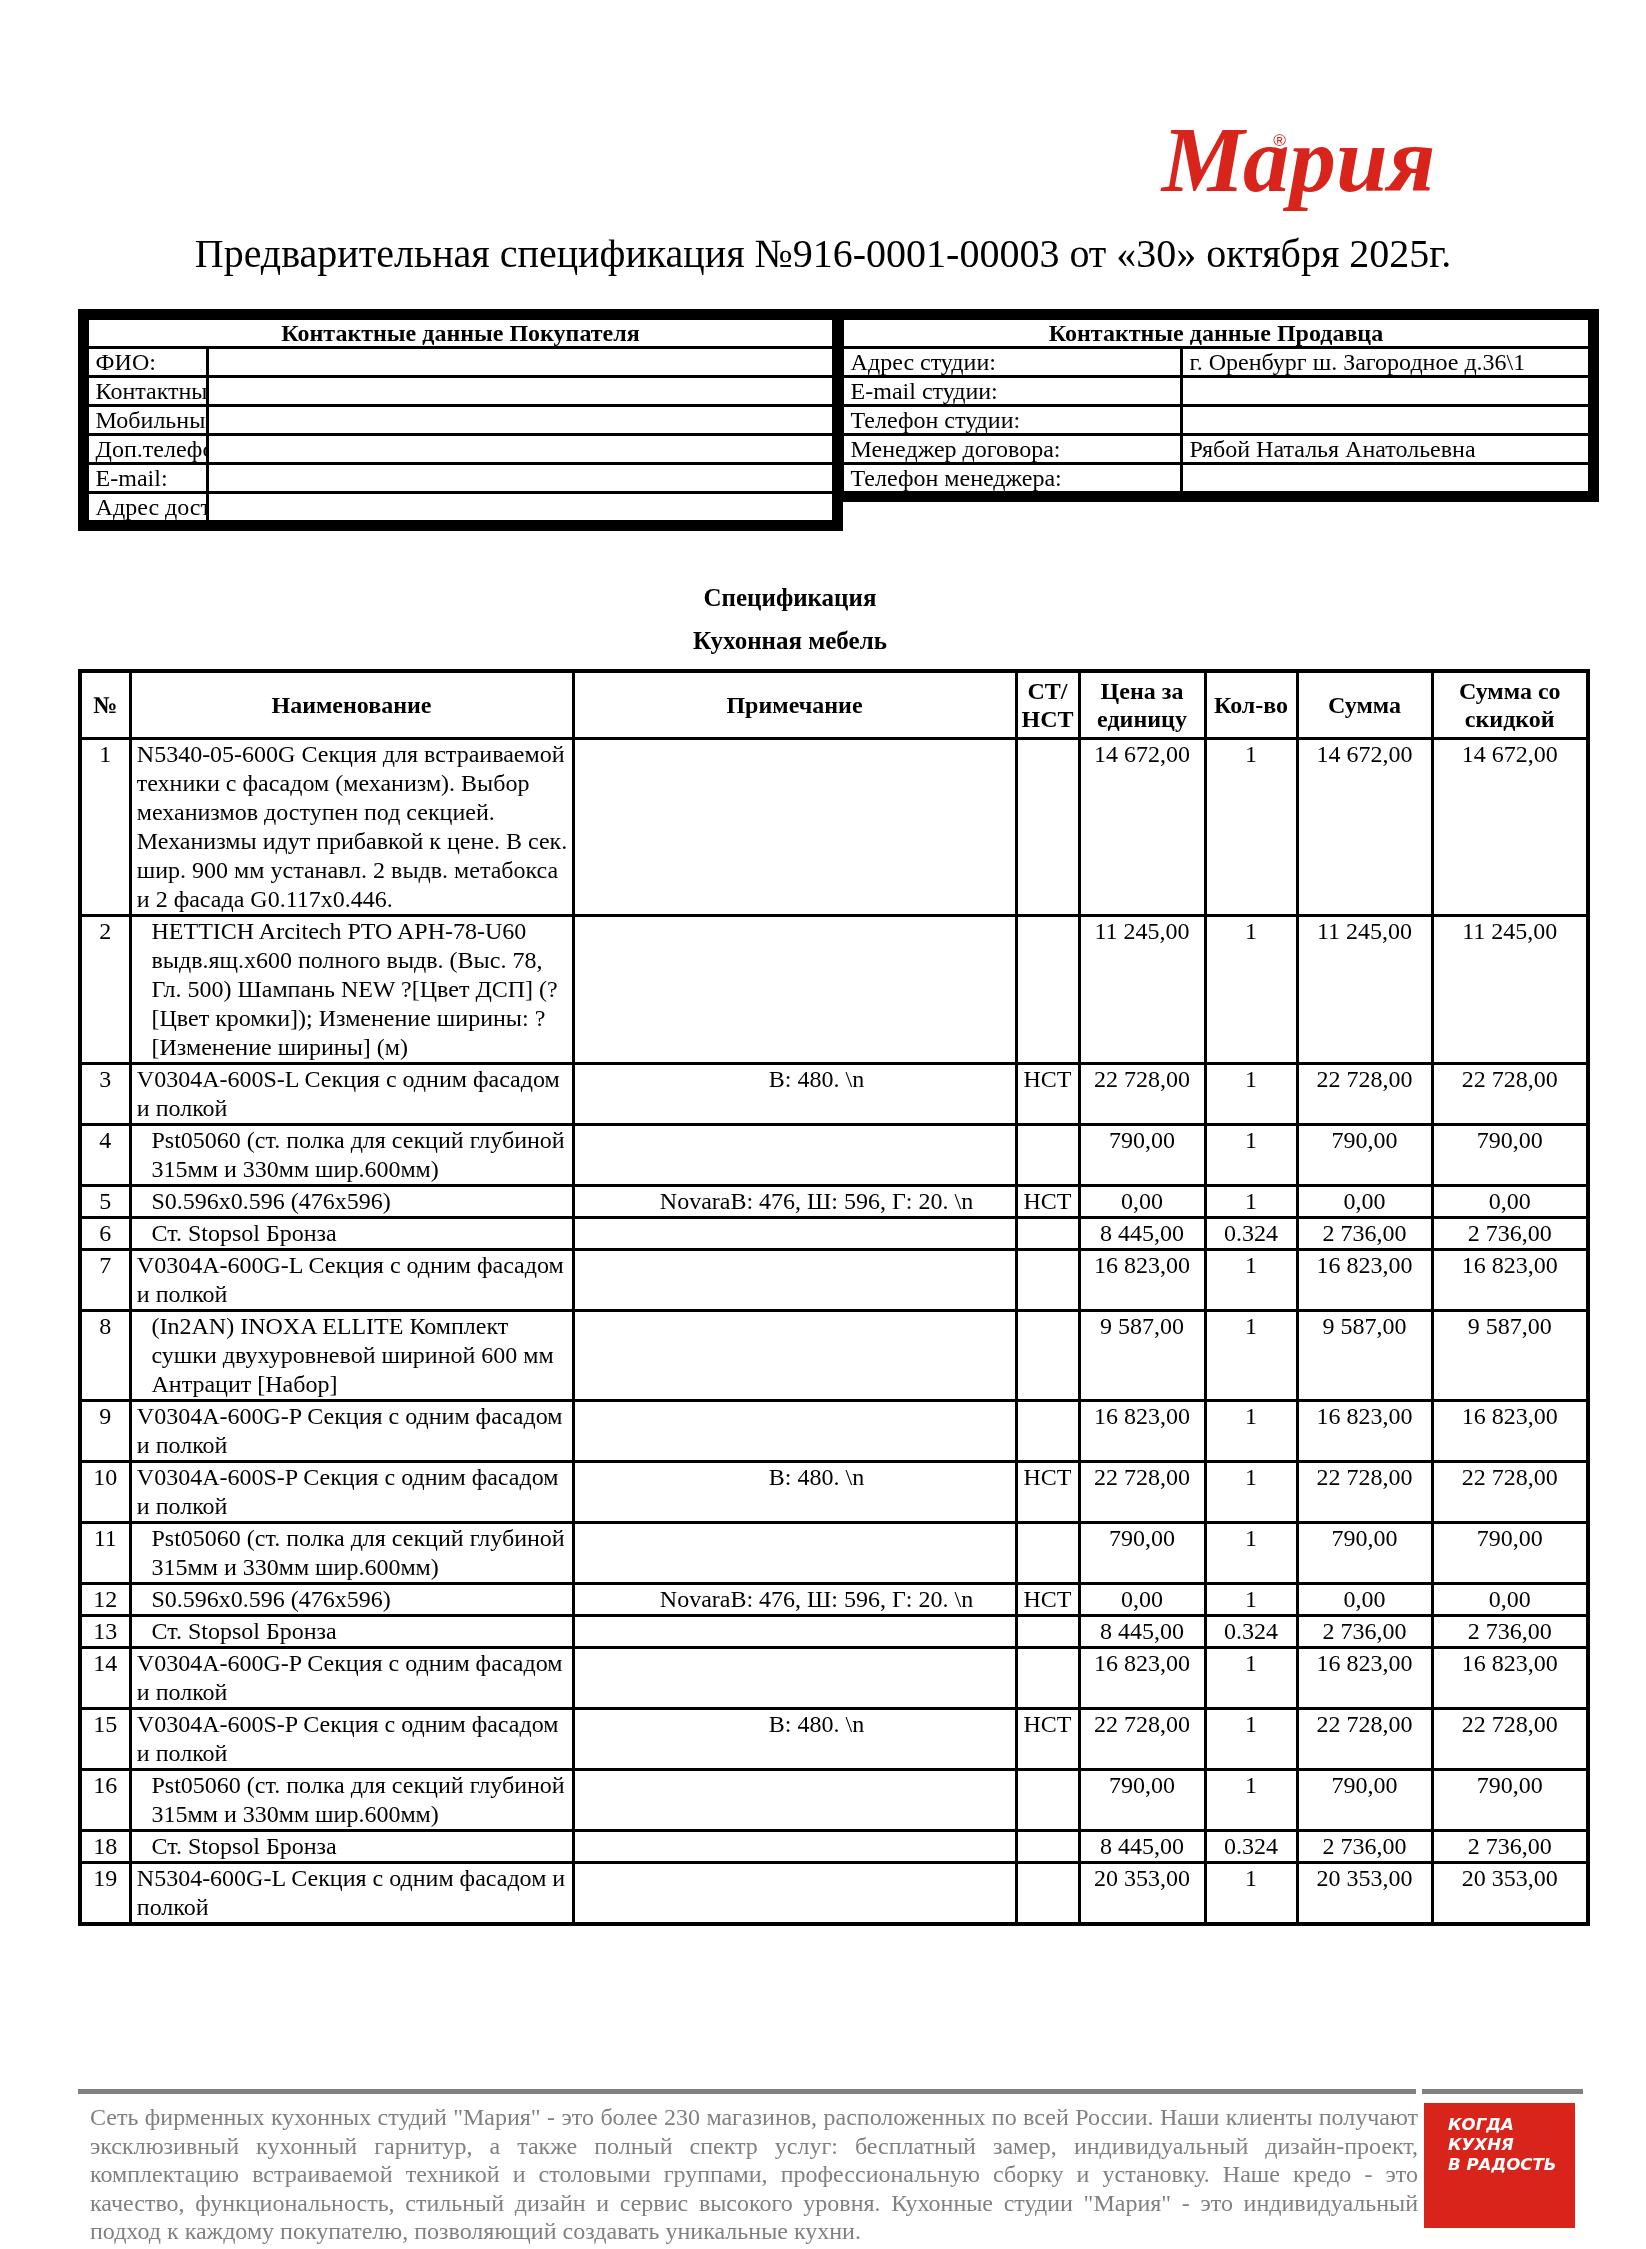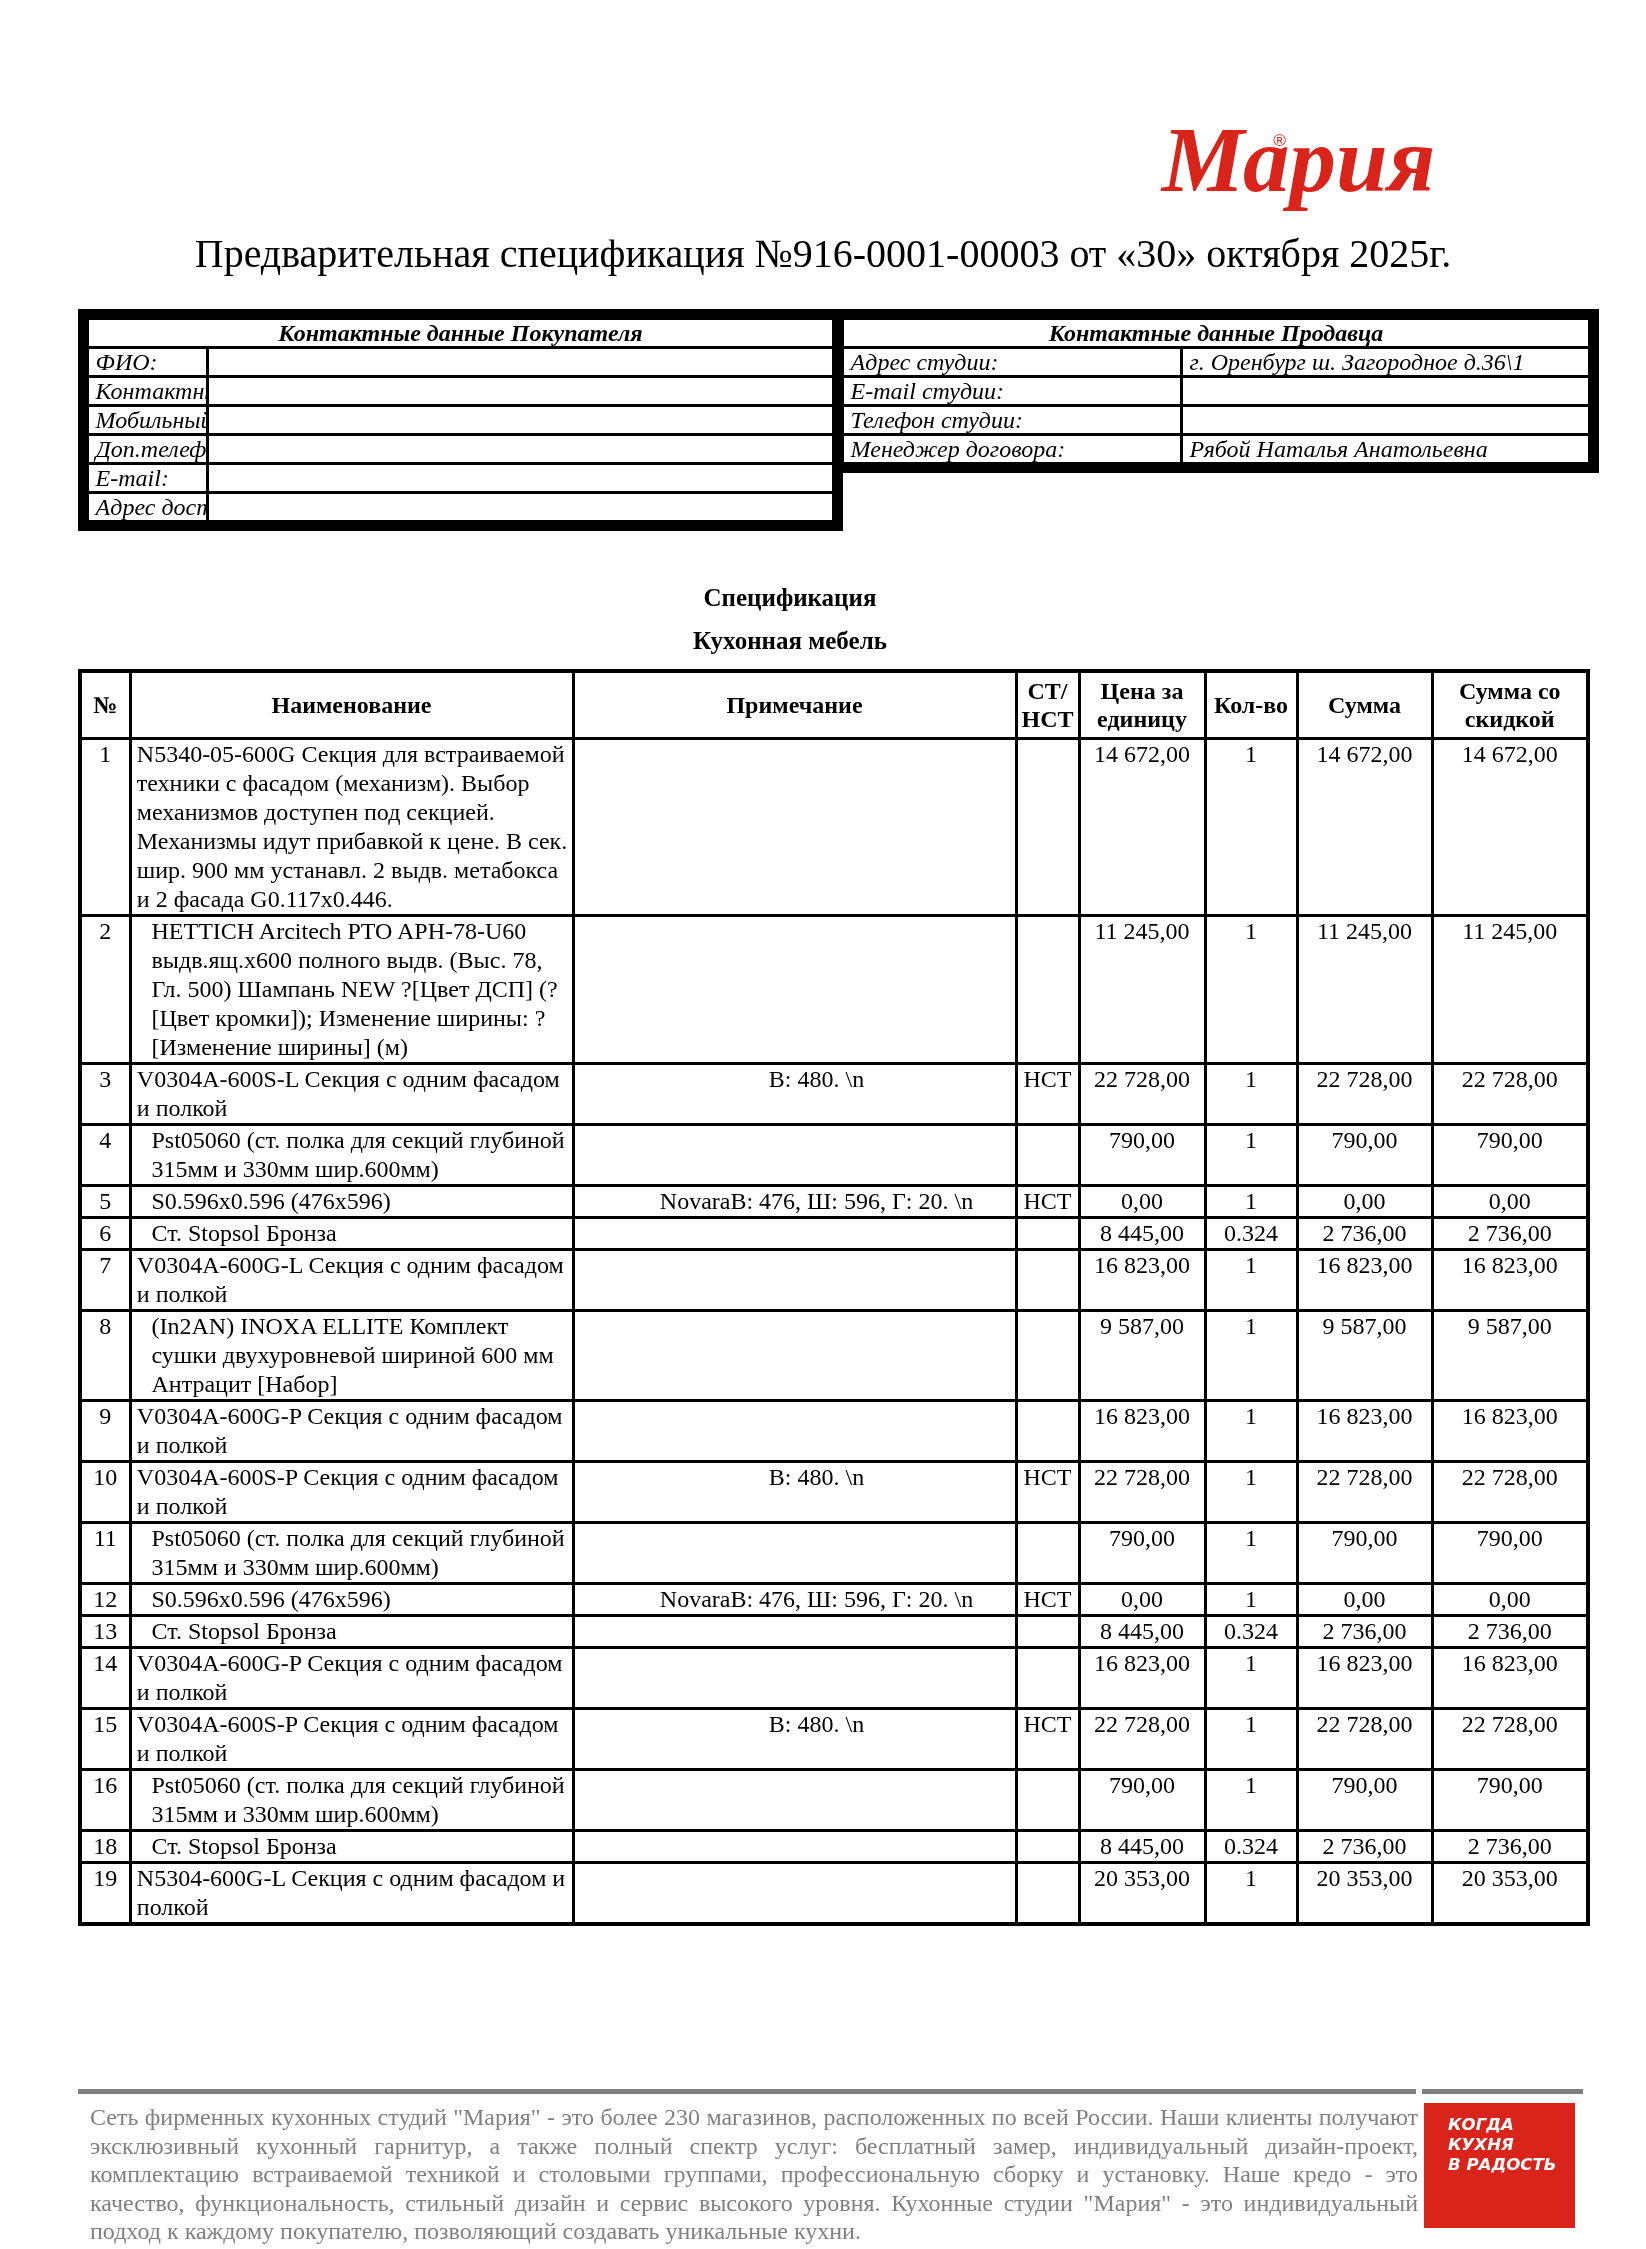--- a/index.html
+++ b/index.html
@@ -11,21 +11,21 @@
 
   .doc-title { position: absolute; left: 0; width: 1646px; top: 224px; text-align: center;
                font-size: 40px; line-height: 60px; white-space: nowrap; }
 
   
   .contact { position: absolute; border: 8px solid #000; border-collapse: collapse; background:#fff; }
   .contact.buyer { left: 78px; top: 309px; width: 749px; }
   .contact.seller { left: 833px; top: 309px; width: 750px; }
   .contact table { width: 100%; border-collapse: collapse; table-layout: fixed; }
   .contact th, .contact td { border: 3.3px solid #000; height: 26px; padding: 0 6.6px;
-         font-size: 24px; line-height: 25px; text-align: left; font-weight: normal; white-space: nowrap; overflow: hidden; font-style: italic; }
+         font-size: 24px; line-height: 25px; text-align: left; font-weight: normal; white-space: nowrap; overflow: hidden; }
   .contact th { font-weight: bold; text-align: center; }
 
   .section-title { position: absolute; left: 0; width: 1580px; text-align: center; font-weight: bold;
                    font-size: 25px; line-height: 33px; }
 
   
   .spec { position: absolute; left: 78px; top: 669px; width: 1507px; border-collapse: collapse;
           table-layout: fixed; border: 4px solid #000; }
   .spec th, .spec td { border: 3.3px solid #000; font-size: 24px; line-height: 29px;
           vertical-align: top; padding: 0 4px; }
@@ -113,20 +113,24 @@
       <td>E-mail студии:</td>
       <td></td>
         </tr>
     <tr>
       <td>Телефон студии:</td>
       <td></td>
         </tr>
     <tr>
       <td>Менеджер договора:</td>
       <td>Рябой Наталья Анатольевна</td>
+        </tr>
+    <tr>
+      <td>Телефон менеджера:</td>
+      <td></td>
         </tr>
   </tbody>
     </table>
 </div>
 
 <div class="section-title" style="top:581px">Спецификация</div>
 <div class="section-title" style="top:624px">Кухонная мебель</div>
 
 <table class="spec">
   <colgroup>

